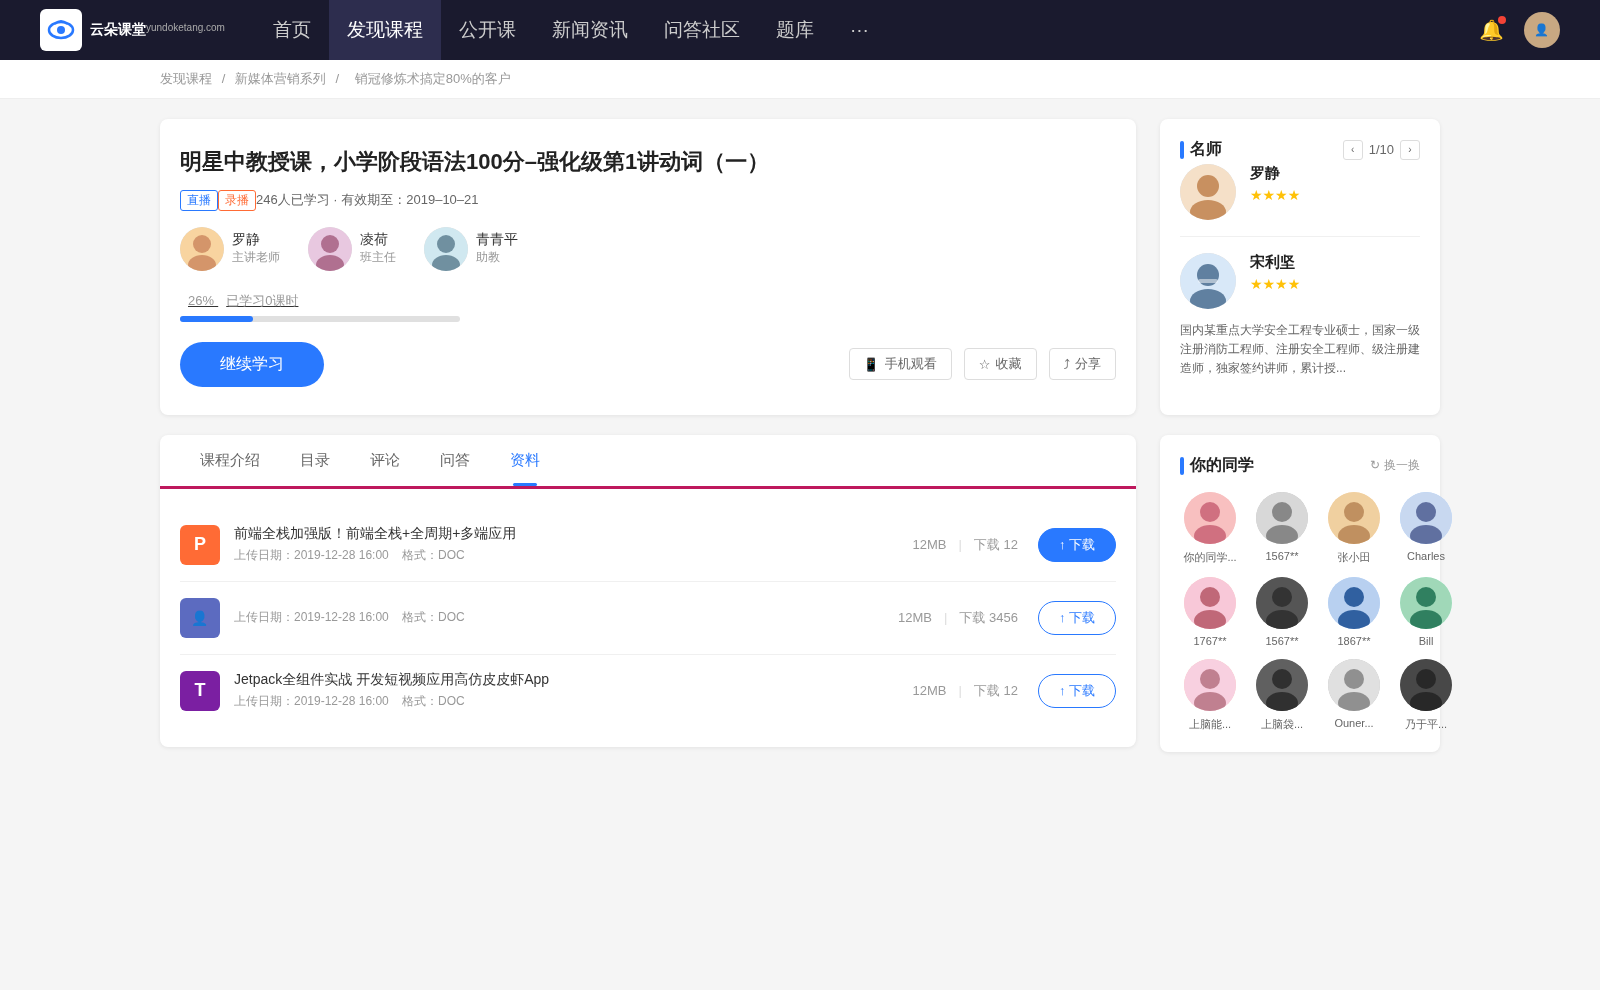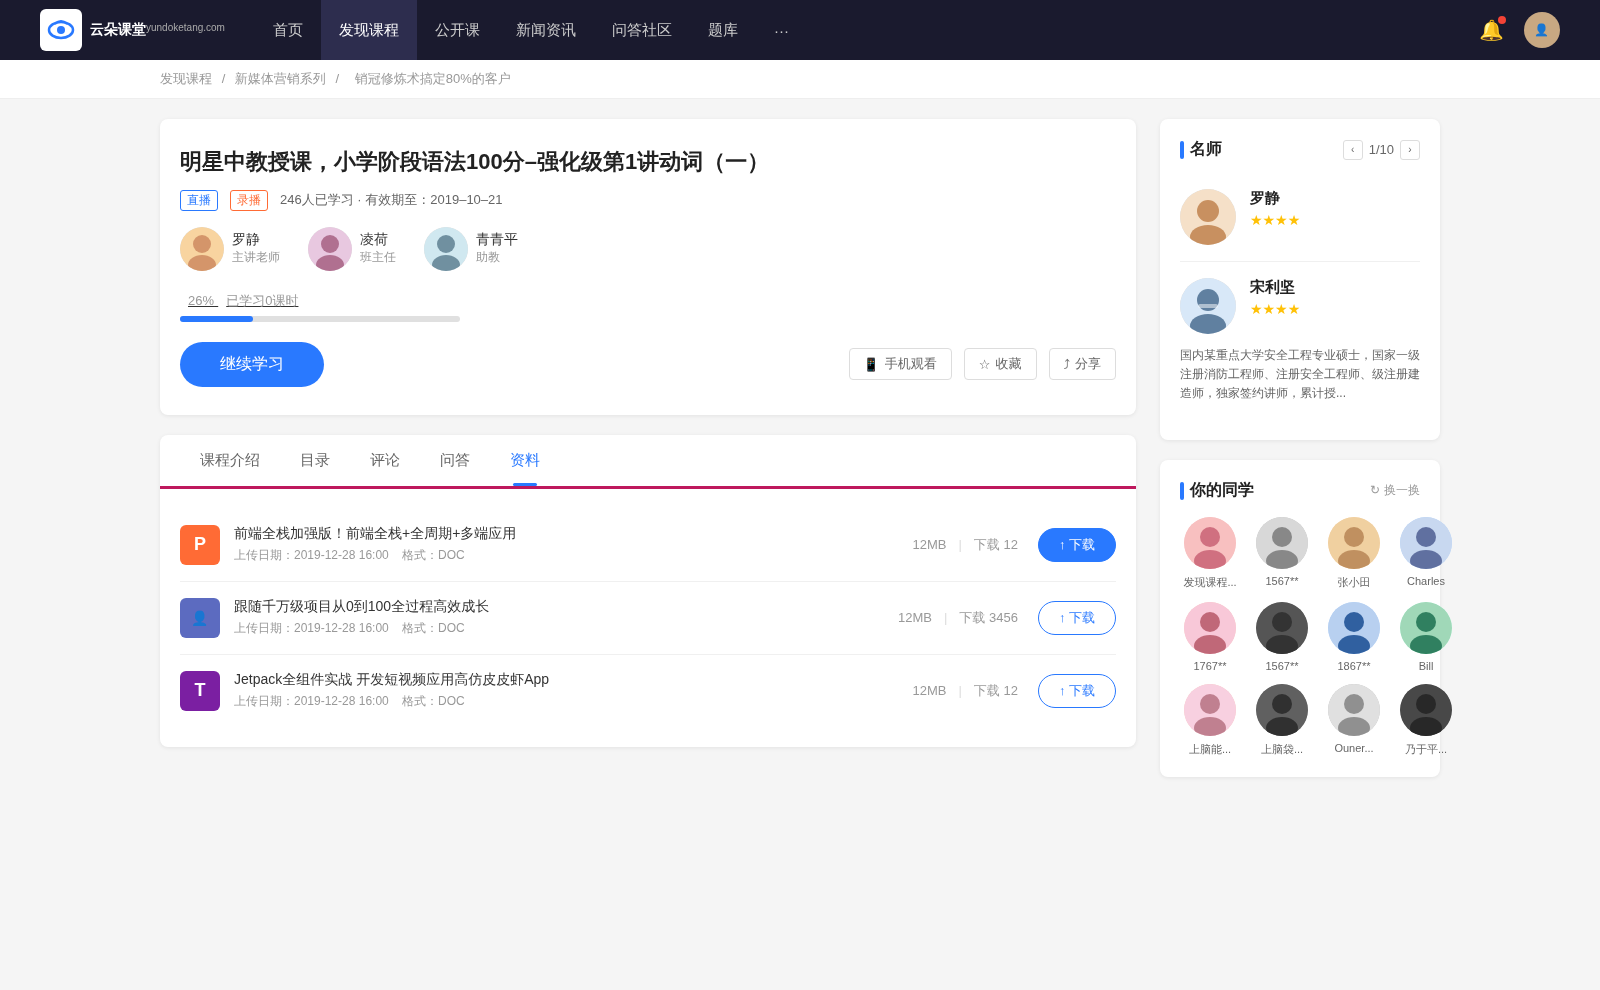--- a/index.html
+++ b/index.html
@@ -3,42 +3,42 @@
   <meta charset="utf-8">
   <style>
     * { box-sizing: border-box; margin: 0; padding: 0; }
     body { font-family: -apple-system, BlinkMacSystemFont, "PingFang SC", "Microsoft YaHei", sans-serif; background: #f5f5f5; font-size: 14px; color: #333; }
 
     
     .navbar { background: #1a1a2e; height: 60px; display: flex; align-items: center; padding: 0 40px; gap: 0; }
     .navbar-logo { display: flex; align-items: center; gap: 8px; margin-right: 30px; }
     .logo-icon { width: 42px; height: 42px; background: #fff; border-radius: 6px; display: flex; align-items: center; justify-content: center; font-size: 10px; color: #2979ff; font-weight: bold; }
     .nav-items { display: flex; align-items: center; gap: 0; flex: 1; }
-    .nav-item { color: #ccc; padding: 0 18px; height: 60px; display: flex; align-items: center; cursor: pointer; font-size: 15px; }
+    .nav-item { color: #ccc; padding: 0 18px; height: 60px; display: flex; align-items: center; cursor: pointer; font-size: 19px; }
     .nav-item.active { background: #2d2d4e; color: #fff; }
     .nav-right { display: flex; align-items: center; gap: 20px; margin-left: auto; }
     .bell-icon { color: #ccc; font-size: 20px; position: relative; cursor: pointer; }
     .bell-dot { width: 8px; height: 8px; background: #f44336; border-radius: 50%; position: absolute; top: -2px; right: -2px; }
     .avatar-nav { width: 36px; height: 36px; border-radius: 50%; background: #c8a882; overflow: hidden; cursor: pointer; display: flex; align-items: center; justify-content: center; color: #fff; font-size: 12px; }
 
     
     .breadcrumb { background: #fff; padding: 10px 160px; font-size: 13px; color: #999; border-bottom: 1px solid #eee; }
     .breadcrumb a { color: #999; text-decoration: none; }
     .breadcrumb span { margin: 0 6px; }
 
     
     .main-container { max-width: 1360px; margin: 0 auto; padding: 20px 40px; display: flex; gap: 24px; }
 
     
     .content-left { flex: 1; min-width: 0; }
 
     
     .course-card { background: #fff; border-radius: 8px; padding: 28px 20px; margin-bottom: 20px; box-shadow: 0 1px 4px rgba(0,0,0,0.08); }
     .course-title { font-size: 22px; font-weight: 600; color: #222; margin-bottom: 12px; line-height: 1.4; }
-    .course-meta { display: flex; align-items: center; gap: 12px; margin-bottom: 16px; font-size: 13px; color: #666; }
+    .course-meta { display: flex; align-items: center; margin-bottom: 16px; font-size: 13px; color: #666; }
     .tag { border-radius: 3px; padding: 1px 6px; font-size: 12px; font-weight: 500; }
     .tag-live { border: 1px solid #2979ff; color: #2979ff; }
     .tag-rec { border: 1px solid #ff6b35; color: #ff6b35; }
     .teachers { display: flex; gap: 28px; margin-bottom: 20px; }
     .teacher-item { display: flex; align-items: center; gap: 8px; }
     .teacher-avatar { width: 44px; height: 44px; border-radius: 50%; background: #ddd; overflow: hidden; display: flex; align-items: center; justify-content: center; font-size: 18px; }
     .teacher-info .name { font-size: 14px; font-weight: 500; color: #333; }
     .teacher-info .role { font-size: 12px; color: #999; }
     .progress-section { margin-bottom: 20px; text-decoration: underline; }
     .progress-label { font-size: 15px; color: #2979ff; font-weight: 600; margin-bottom: 4px; }
@@ -71,21 +71,21 @@
     .file-stats { display: flex; align-items: center; gap: 12px; color: #999; font-size: 13px; margin-right: 20px; }
     .file-stats .divider { color: #ddd; }
     .btn-download { display: flex; align-items: center; gap: 6px; border: 1px solid #2979ff; color: #2979ff; border-radius: 20px; padding: 7px 20px; cursor: pointer; font-size: 13px; background: #fff; }
     .btn-download.filled { background: #2979ff; color: #fff; }
 
     
     .content-right { width: 280px; flex-shrink: 0; }
 
     
     .sidebar-card { background: #fff; border-radius: 8px; padding: 20px; box-shadow: 0 1px 4px rgba(0,0,0,0.08); margin-bottom: 20px; }
-    .sidebar-card-header { display: flex; align-items: center; justify-content: space-between; margin-bottom: 29px; }
+    .sidebar-card-header { display: flex; align-items: center; justify-content: space-between; margin-bottom: 4px; }
     .sidebar-card-title { font-size: 16px; font-weight: 600; color: #222; padding-left: 10px; position: relative; }
     .sidebar-card-title::before { content: ''; position: absolute; left: 0; top: 2px; width: 4px; height: 18px; background: #2979ff; border-radius: 2px; }
     .pagination { display: flex; align-items: center; gap: 6px; font-size: 13px; color: #666; }
     .pag-btn { width: 20px; height: 20px; border: 1px solid #ddd; border-radius: 3px; display: flex; align-items: center; justify-content: center; cursor: pointer; font-size: 10px; color: #666; }
     .teacher-profile { display: flex; gap: 14px; margin-bottom: 12px; }
     .teacher-avatar-lg { width: 56px; height: 56px; border-radius: 50%; background: #ddd; display: flex; align-items: center; justify-content: center; font-size: 24px; flex-shrink: 0; overflow: hidden; }
     .teacher-profile-info .name { font-size: 15px; font-weight: 600; color: #222; margin-bottom: 4px; }
     .stars { color: #ffc107; font-size: 14px; }
     .teacher-desc { font-size: 12px; color: #666; line-height: 1.6; margin-bottom: 16px; }
     .divider-line { height: 1px; background: #f0f0f0; margin: 16px 0; }
@@ -259,21 +259,20 @@
             <span>下载 12</span>
           </div>
           <button class="btn-download filled">↑ 下载</button>
         </div>
 
         <div class="file-item">
           <div class="file-icon file-icon-u" style="font-size:14px;">
             <span>👤</span>
           </div>
           <div class="file-info">
-            <div class="file-name">跟随千万级项目从0到100全过程高效成长</div>
             <div class="file-meta">
               <span>上传日期：2019-12-28  16:00</span>
               &nbsp;&nbsp;
               <span>格式：DOC</span>
             </div>
           </div>
           <div class="file-stats">
             <span>12MB</span>
             <span class="divider">|</span>
             <span>下载 3456</span>
@@ -360,21 +359,21 @@
       </div>
       <div class="classmates-grid">
         <div class="classmate-item">
           <div class="classmate-avatar av-pink">
             <svg width="52" height="52" viewBox="0 0 52 52">
                 <circle cx="26" cy="26" r="26" fill="#f8c0c0"></circle>
                 <circle cx="26" cy="20" r="10" fill="#d07080"></circle>
                 <ellipse cx="26" cy="44" rx="16" ry="11" fill="#d07080"></ellipse>
               </svg>
           </div>
-          <div class="classmate-name">发现课程...</div>
+          <div class="classmate-name">你的同学...</div>
         </div>
         <div class="classmate-item">
           <div class="classmate-avatar av-gray">
             <svg width="52" height="52" viewBox="0 0 52 52">
                 <circle cx="26" cy="26" r="26" fill="#d8d8d8"></circle>
                 <circle cx="26" cy="20" r="10" fill="#888"></circle>
                 <ellipse cx="26" cy="44" rx="16" ry="11" fill="#888"></ellipse>
               </svg>
           </div>
           <div class="classmate-name">1567**</div>

